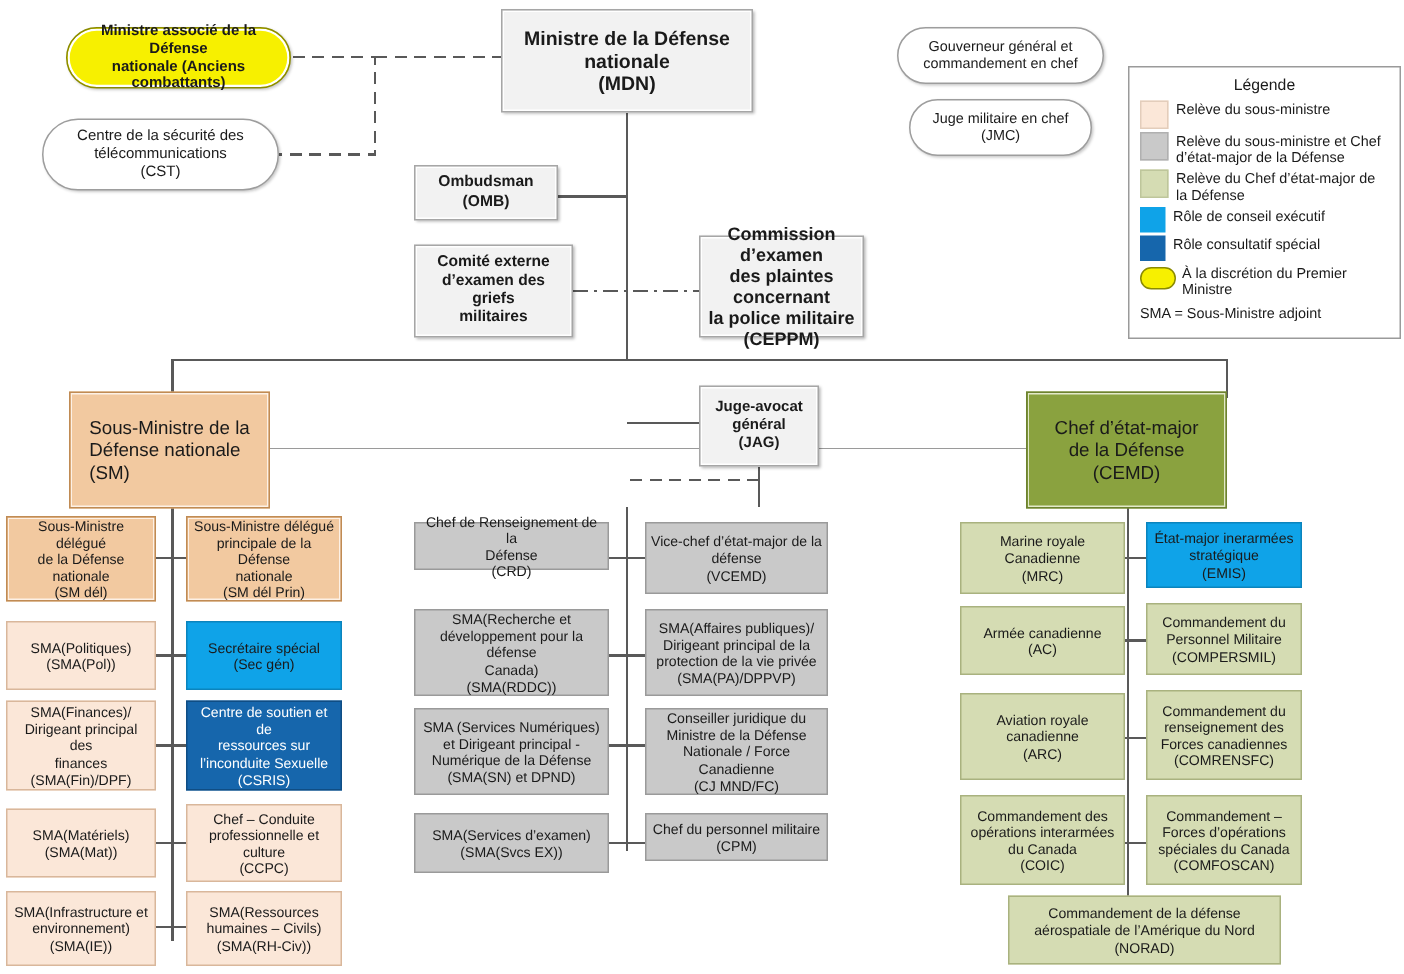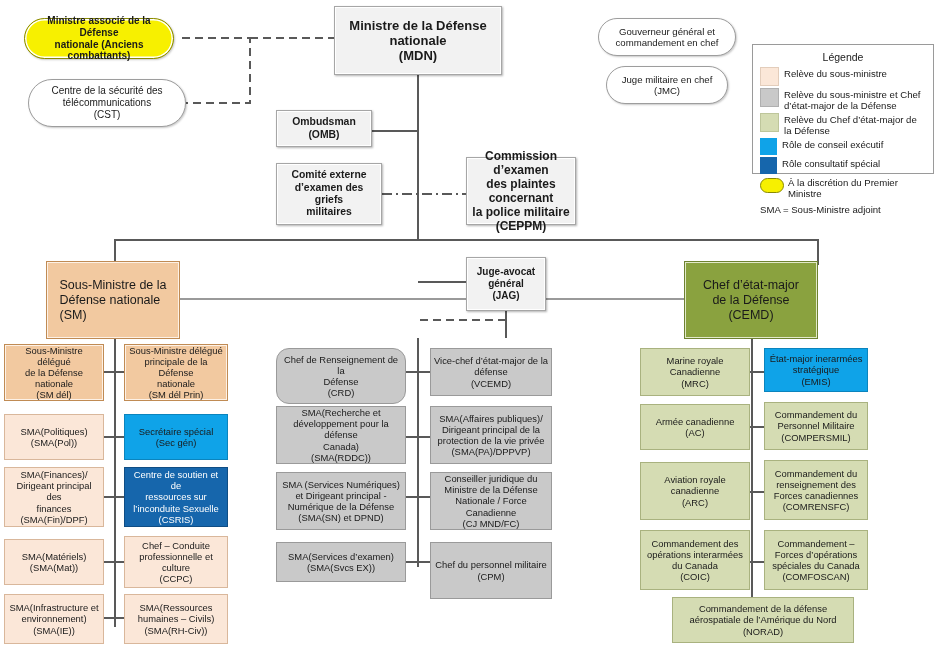--- a/index.html
+++ b/index.html
@@ -52,21 +52,21 @@
   .f-olive    {background:#d5dcb3;border:1px solid #a9b27f;}
   .f-cemd     {background:#8aa23f;border:1px solid #6d8230;
                box-shadow:0 0 0 1px #e2e9c9 inset;}
   .f-cyan     {background:#0fa3e8;border:1px solid #0b84bd;}
   .f-blue     {background:#1666ac;border:1px solid #0f4d84;color:#ffffff;}
 
   .f-cemd, .f-sm{font-size:12.5px;}
 
   
   #legend{
-    position:absolute;left:752px;top:44px;width:182px;height:130px;
+    position:absolute;left:752px;top:44px;width:182px;height:182px;
     background:#ffffff;border:1px solid #9a9a9a;box-sizing:border-box;
     padding:6px 7px 4px 7px;
   }
   #legend .ltitle{text-align:center;font-size:10.5px;margin-bottom:4px;}
   .lrow{display:flex;align-items:flex-start;margin-bottom:2px;}
   .lswatch{flex:0 0 auto;width:17px;height:17px;margin-right:5px;}
   .lswatch.sw-peach{background:#fbe7d8;border:1px solid #e3cdbb;}
   .lswatch.sw-gray {background:#c9c9c9;border:1px solid #b0b0b0;}
   .lswatch.sw-olive{background:#d5dcb3;border:1px solid #bec69b;}
   .lswatch.sw-cyan {background:#0fa3e8;}
@@ -130,21 +130,21 @@
         <path d="M752 372 H764"></path>
       <path d="M752 427 H740"></path>
         <path d="M752 427 H764"></path>
       <path d="M752 492 H740"></path>
         <path d="M752 492 H764"></path>
       <path d="M752 562 H740"></path>
         <path d="M752 562 H764"></path>
     </g>
   </svg>
 
-  <div class="node pill yellow" style="left:24px;top:18px;width:150px;height:41px;font-size:10px;font-weight:bold;">Ministre associé de la Défense
+  <div class="node pill yellow" style="left:44px;top:18px;width:150px;height:41px;font-size:10px;font-weight:bold;">Ministre associé de la Défense
 nationale (Anciens combattants)</div>
 
   <div class="node pill" style="left:28px;top:79px;width:158px;height:48px;font-size:10px;">Centre de la sécurité des
 télécommunications
 (CST)</div>
 
   <div class="node frame big" style="left:334px;top:6px;width:168px;height:69px;font-size:13px;">Ministre de la Défense
 nationale
 (MDN)</div>
 
@@ -204,21 +204,21 @@
 l’inconduite Sexuelle
 (CSRIS)</div>
   <div class="node f-peach" style="left:124px;top:536px;width:104px;height:52px;font-size:9.4px;">Chef – Conduite
 professionnelle et
 culture
 (CCPC)</div>
   <div class="node f-peach" style="left:124px;top:594px;width:104px;height:50px;font-size:9.4px;">SMA(Ressources
 humaines – Civils)
 (SMA(RH-Civ))</div>
 
-  <div class="node f-gray" style="left:276px;top:348px;width:130px;height:56px;font-size:9.4px;border-radius:13px;">Chef de Renseignement de la
+  <div class="node f-gray" style="left:276px;top:348px;width:130px;height:32px;font-size:9.4px;">Chef de Renseignement de la
 Défense
 (CRD)</div>
   <div class="node f-gray" style="left:276px;top:406px;width:130px;height:58px;font-size:9.4px;">SMA(Recherche et
 développement pour la défense
 Canada)
 (SMA(RDDC))</div>
   <div class="node f-gray" style="left:276px;top:542px;width:130px;height:40px;font-size:9.4px;">SMA(Services d’examen)
 (SMA(Svcs EX))</div>
   <div class="node f-gray" style="left:276px;top:472px;width:130px;height:58px;font-size:9.4px;">SMA (Services Numériques)
 et Dirigeant principal -
@@ -229,21 +229,21 @@
 défense
 (VCEMD)</div>
   <div class="node f-gray" style="left:430px;top:406px;width:122px;height:58px;font-size:9.4px;">SMA(Affaires publiques)/
 Dirigeant principal de la
 protection de la vie privée
 (SMA(PA)/DPPVP)</div>
   <div class="node f-gray" style="left:430px;top:472px;width:122px;height:58px;font-size:9.4px;">Conseiller juridique du
 Ministre de la Défense
 Nationale / Force Canadienne
 (CJ MND/FC)</div>
-  <div class="node f-gray" style="left:430px;top:542px;width:122px;height:57px;font-size:9.4px;">Chef du personnel militaire
+  <div class="node f-gray" style="left:430px;top:542px;width:122px;height:32px;font-size:9.4px;">Chef du personnel militaire
 (CPM)</div>
 
   <div class="node f-olive" style="left:640px;top:348px;width:110px;height:48px;font-size:9.4px;">Marine royale
 Canadienne
 (MRC)</div>
   <div class="node f-olive" style="left:640px;top:404px;width:110px;height:46px;font-size:9.4px;">Armée canadienne
 (AC)</div>
   <div class="node f-olive" style="left:640px;top:462px;width:110px;height:58px;font-size:9.4px;">Aviation royale
 canadienne
 (ARC)</div>

